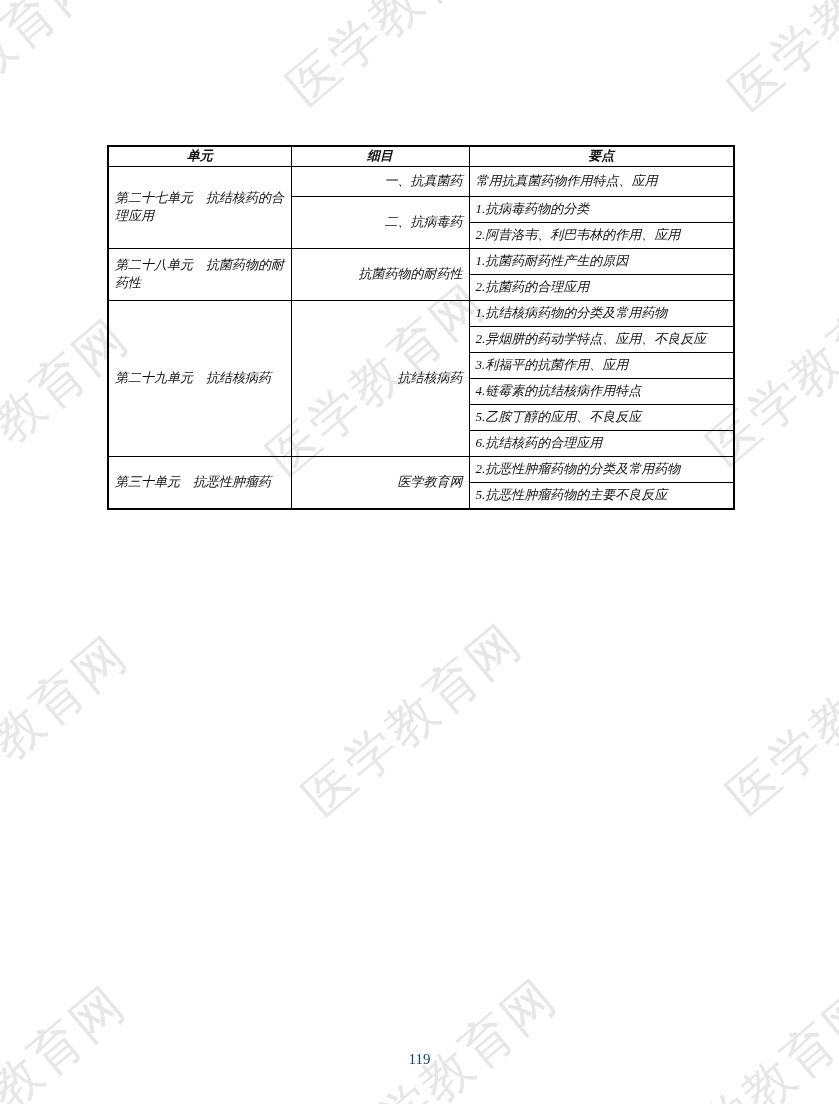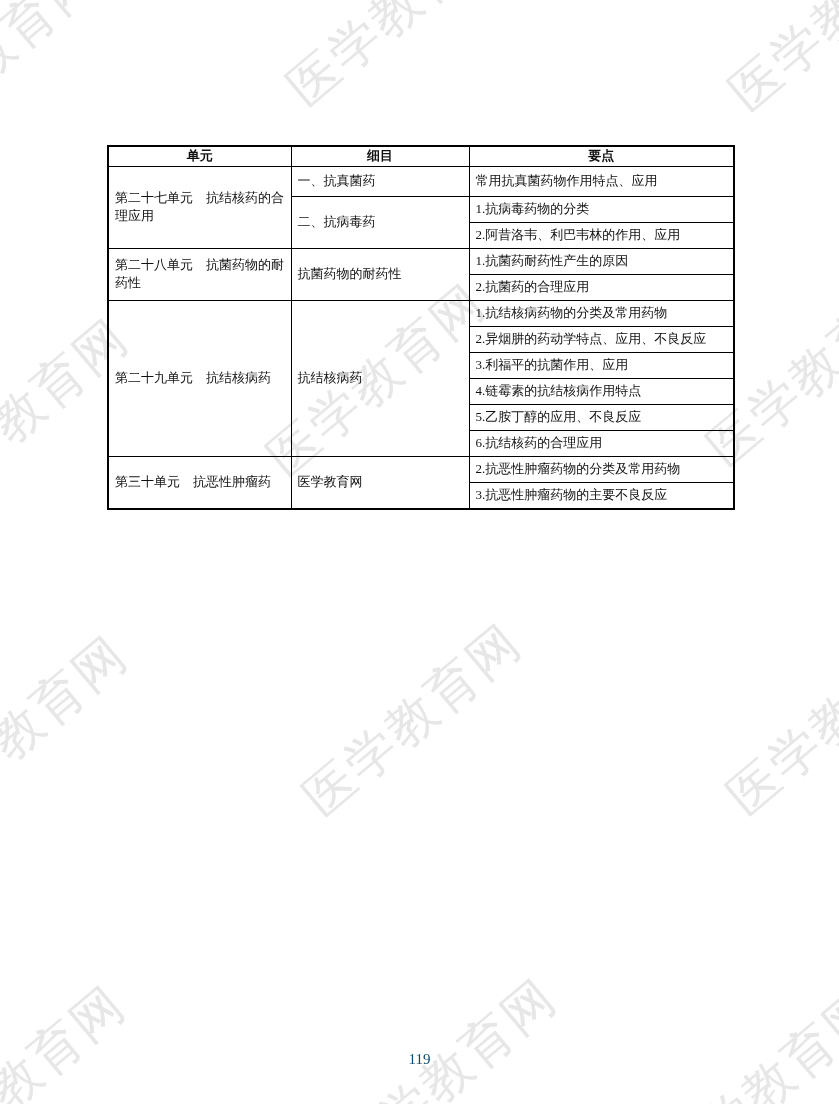--- a/index.html
+++ b/index.html
@@ -39,34 +39,35 @@
     border: 2px solid #000000;
   }
   table.syllabus th, table.syllabus td {
     border: 1px solid #000000;
     padding: 1px 6px;
     vertical-align: middle;
     font-size: 13px;
     line-height: 1.45;
     background: transparent;
     overflow: hidden;
+    font-style: italic;
   }
   table.syllabus th {
     font-weight: bold;
     text-align: center;
     height: 18px;
     padding: 0 4px;
   }
   td.unit-cell {
     font-size: 12.5px;
     line-height: 23px;
     padding: 2px 4px;
     text-align: left;
   }
-  td.item-cell { text-align: left; }
+  td.item-cell { text-align: right; }
   td.point-cell { text-align: left; height: 23px; }
   tr.row-tall td.point-cell { height: 27px; }
   
   .page-number {
     position: absolute;
     left: 0;
     right: 0;
     top: 1051px;
     text-align: center;
     font-size: 15px;
@@ -152,20 +153,20 @@
       <tr>
         <td class="point-cell">6.抗结核药的合理应用</td>
       </tr>
 
       <tr>
         <td class="unit-cell" rowspan="2">第三十单元　抗恶性肿瘤药</td>
         <td class="item-cell" rowspan="2">医学教育网</td>
         <td class="point-cell">2.抗恶性肿瘤药物的分类及常用药物</td>
       </tr>
       <tr>
-        <td class="point-cell">3.抗恶性肿瘤药物的主要不良反应</td>
+        <td class="point-cell">5.抗恶性肿瘤药物的主要不良反应</td>
       </tr>
     </tbody>
   </table>
 
   <div class="page-number">119</div>
 
 </div>
 
 </body></html>

